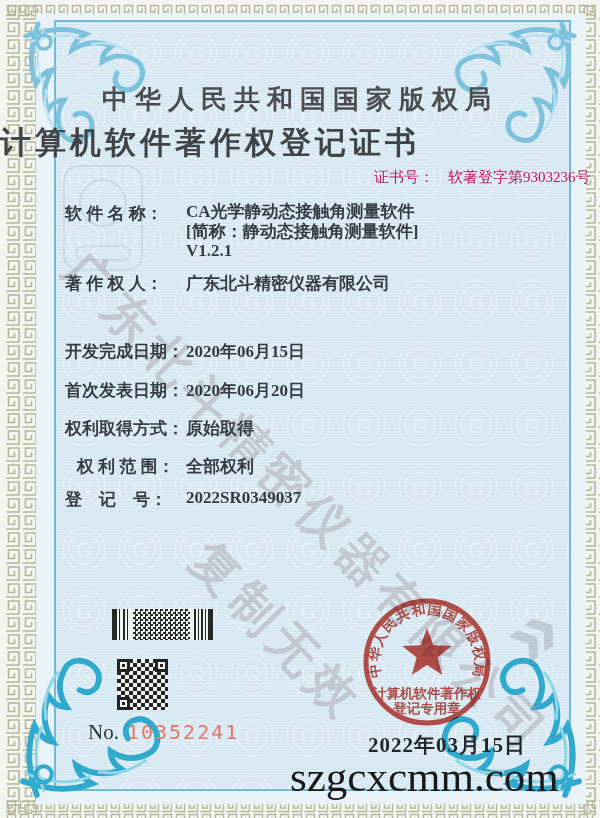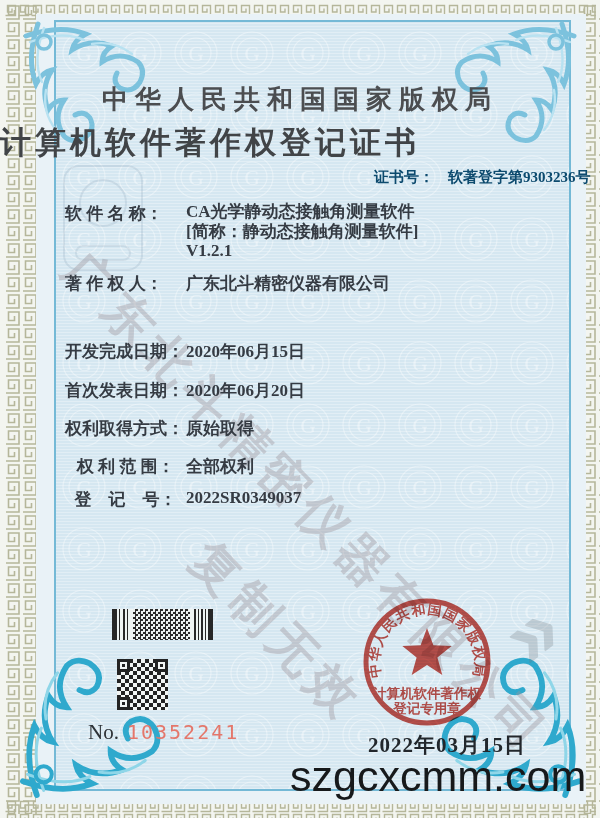--- a/index.html
+++ b/index.html
@@ -18,21 +18,21 @@
     background:
       repeating-linear-gradient(0deg, rgba(255,255,255,.30) 0 1px, rgba(0,0,0,0) 1px 3px),
       #d5e7f1;
   }
   .emblem-layer{position:absolute;left:56px;top:22px;width:513px;height:767px;opacity:.5;}
   
   .authority{position:absolute;left:0;top:82px;width:600px;text-align:center;
     font-size:26px;font-weight:700;letter-spacing:7px;color:#4b4d50;}
   .cert-title{position:absolute;left:0;top:122px;width:540px;
     font-size:31px;font-weight:700;letter-spacing:4px;color:#414447;}
-  .certno-line{position:absolute;left:374px;top:168px;font-size:15px;font-weight:700;color:#0c4a6e;}
+  .certno-line{position:absolute;left:374px;top:168px;font-size:15px;font-weight:400;color:#be185d;}
   .certno-line .gap{display:inline-block;width:14px;}
   
   .ghost{position:absolute;left:63px;top:165px;width:76px;height:102px;
     border:2px solid rgba(135,158,178,.34);border-radius:16px;opacity:.65;}
   .ghost::before{content:"";position:absolute;left:14px;top:12px;width:44px;height:44px;
     border:2px solid rgba(135,158,178,.34);border-radius:50%;}
   .ghost::after{content:"";position:absolute;left:10px;bottom:8px;width:52px;height:12px;
     border:2px solid rgba(135,158,178,.30);border-radius:8px;}
   
   .row{position:absolute;left:65px;display:flex;align-items:flex-start;
@@ -68,21 +68,21 @@
   .seal{position:absolute;left:359px;top:594px;width:136px;height:136px;opacity:.93;
     mix-blend-mode:multiply;}
   
   .wm{position:absolute;font-weight:700;color:rgba(158,150,158,.40);white-space:nowrap;
     transform-origin:left top;pointer-events:none;}
   .wm-company{left:96px;top:238px;font-size:49px;letter-spacing:7px;transform:rotate(46deg);}
   .wm-invalid{left:222px;top:528px;font-size:49px;letter-spacing:7px;transform:rotate(46deg);}
   .wm-chevron{left:482px;top:608px;font-size:86px;color:rgba(110,116,122,.26);
     transform:rotate(-38deg);font-family:"Liberation Sans",sans-serif;}
   .site-wm{position:absolute;left:290px;top:752px;font-size:43px;color:#17191b;
-    font-family:Liberation Sans, sans-serif;letter-spacing:0;white-space:nowrap;}
+    font-family:Liberation Serif, serif;letter-spacing:0;white-space:nowrap;}
   
   .corner{position:absolute;pointer-events:none;}
 </style>
 </head>
 <body>
 
 <div class="page">
 
   <svg class="mframe" style="left:4px;top:4px;" width="592" height="13">
     <defs>
@@ -201,21 +201,21 @@
     <span class="val">2020年06月20日</span>
   </div>
   <div class="row" style="top:417px;">
     <span class="lbl">权利取得方式：</span>
     <span class="val">原始取得</span>
   </div>
   <div class="row" style="top:455px;text-align:center;">
     <span class="lbl">权 利 范 围：</span>
     <span class="val">全部权利</span>
   </div>
-  <div class="row" style="top:488px;text-align:center;">
+  <div class="row" style="top:488px;">
     <span class="lbl">登　记　号：</span>
     <span class="val">2022SR0349037</span>
   </div>
 
 
   <div class="barcode">
       <div class="mid"></div>
     </div>
   <div class="qr">
     <div class="fp f1"></div>

